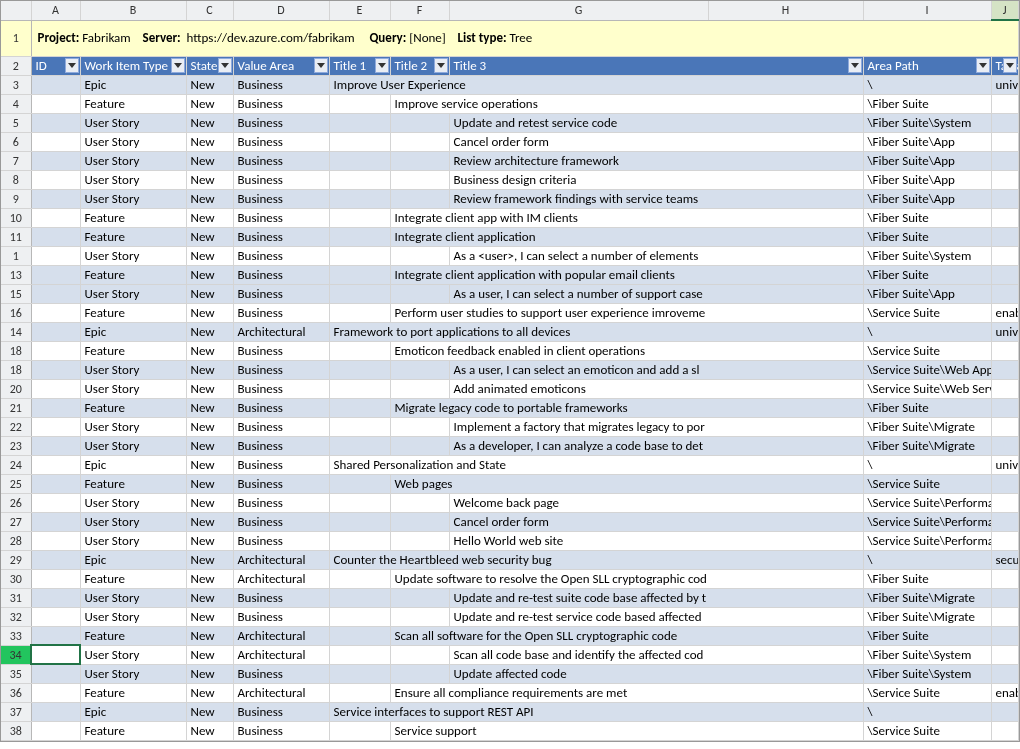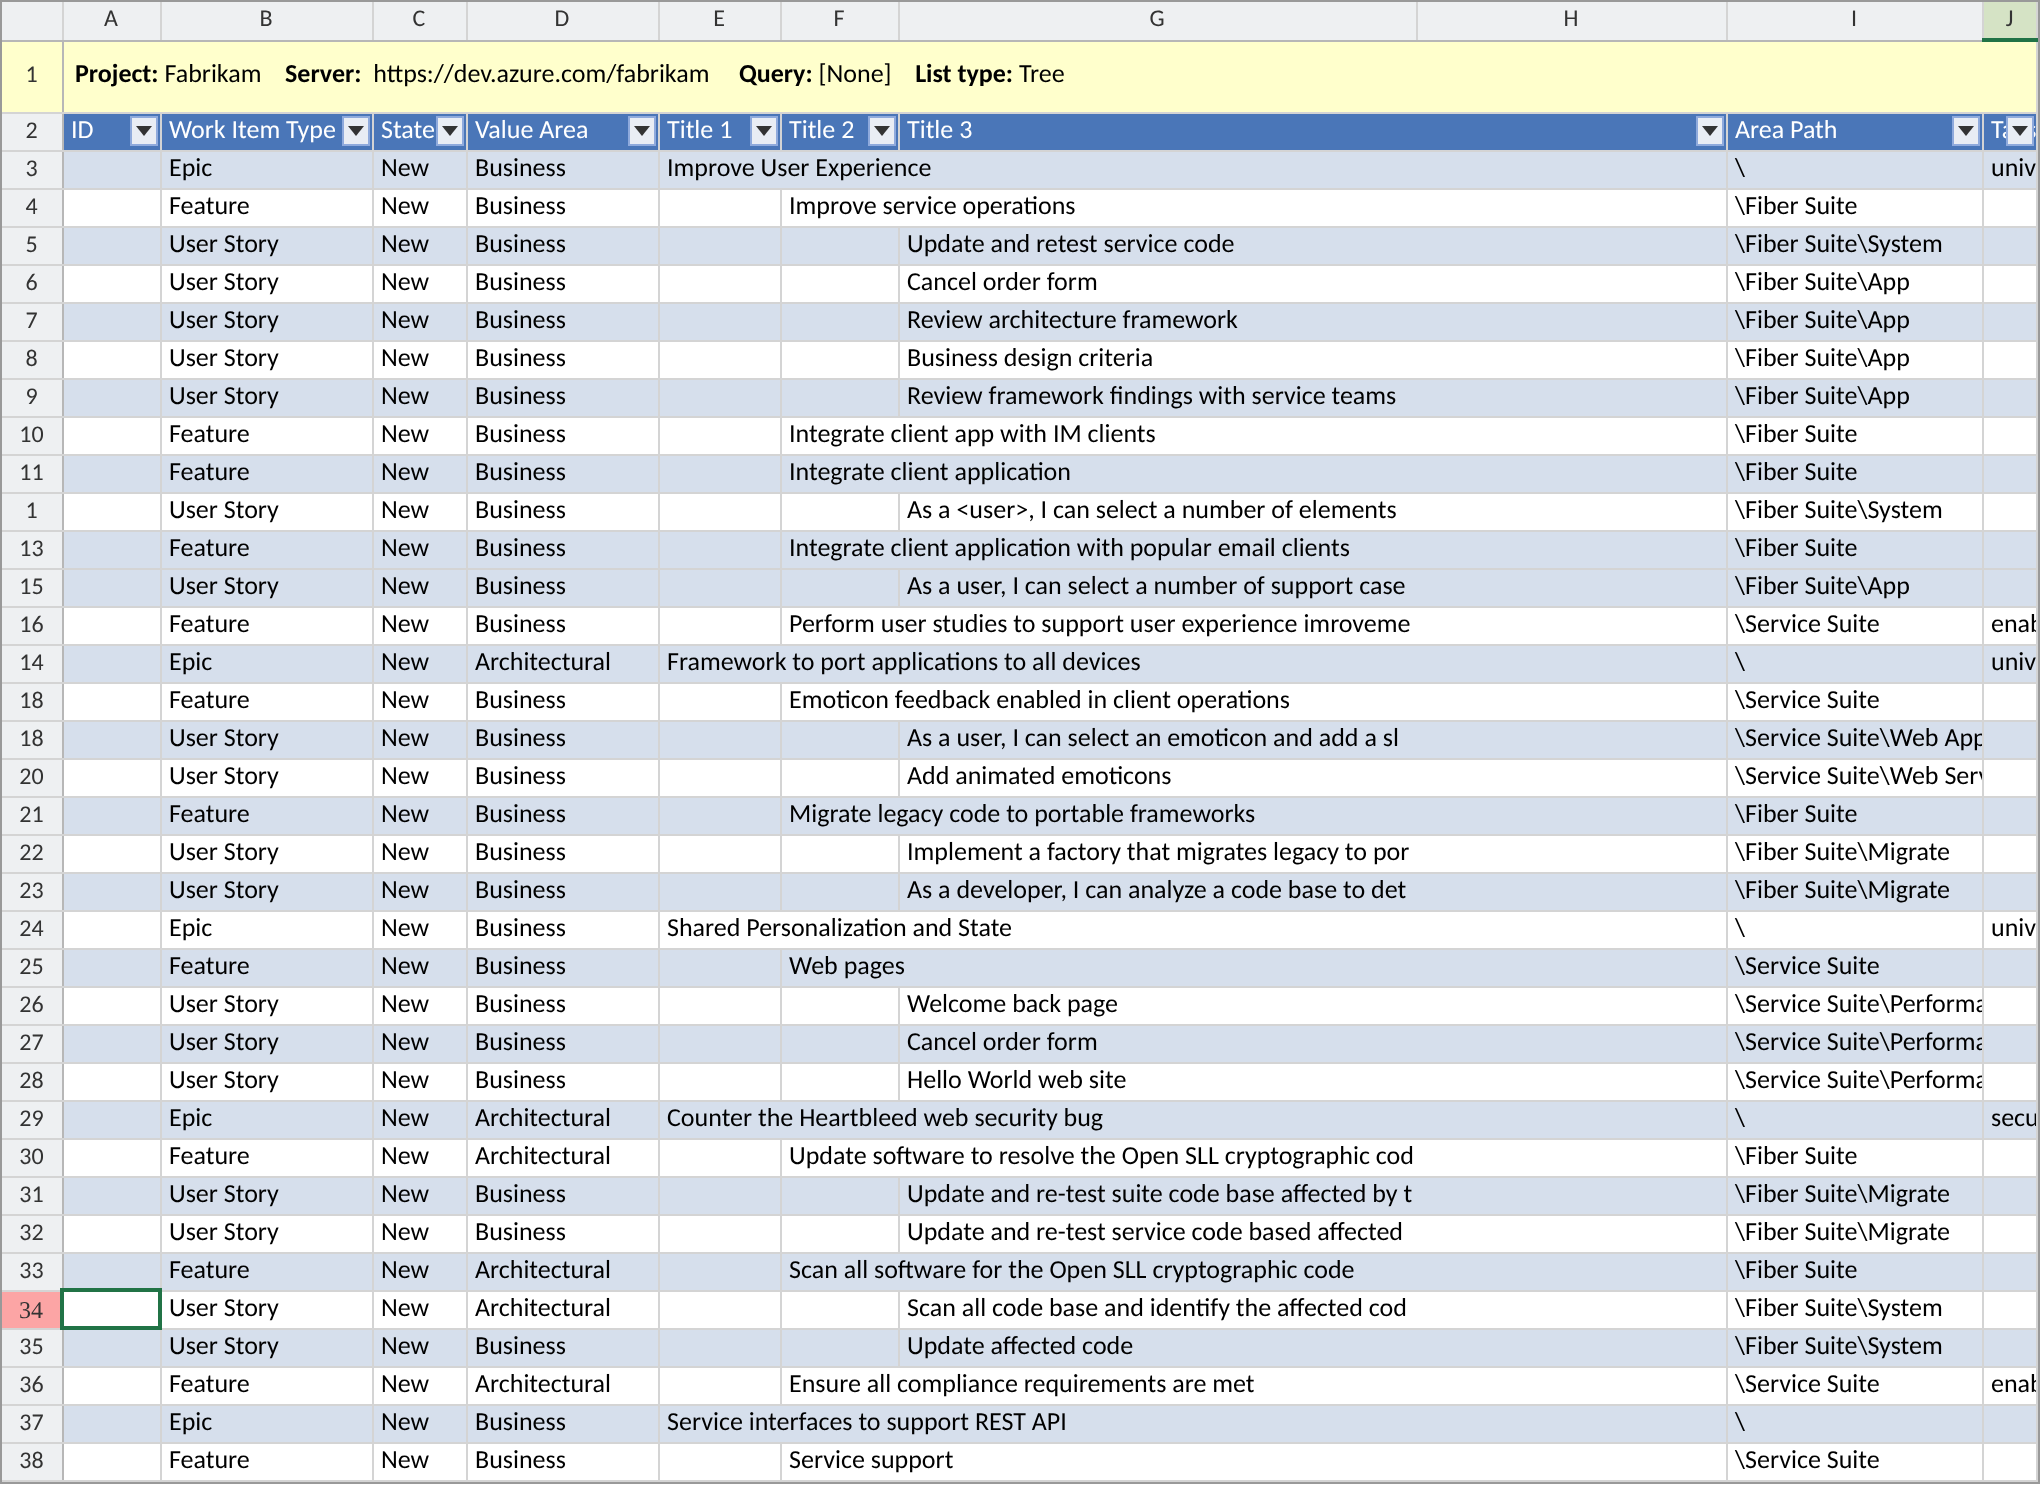--- a/index.html
+++ b/index.html
@@ -48,23 +48,22 @@
   }
   
   .rowhdr {
     background: #eef0f2;
     color: #333;
     text-align: center !important;
     font-size: 12px;
     border-right: 1px solid #b7b7b7;
   }
   .rowhdr.selected {
-    background: #fca5a5;
+    background: #22c55e;
     border-right: 2px solid #217346;
-    font-family: Liberation Serif, serif;
   }
   
   .infobar td {
     background: #ffffcc;
     border-bottom: 1px solid #d4d4d4;
     height: 36px;
   }
   .infobar .label {
     font-weight: bold;
   }

